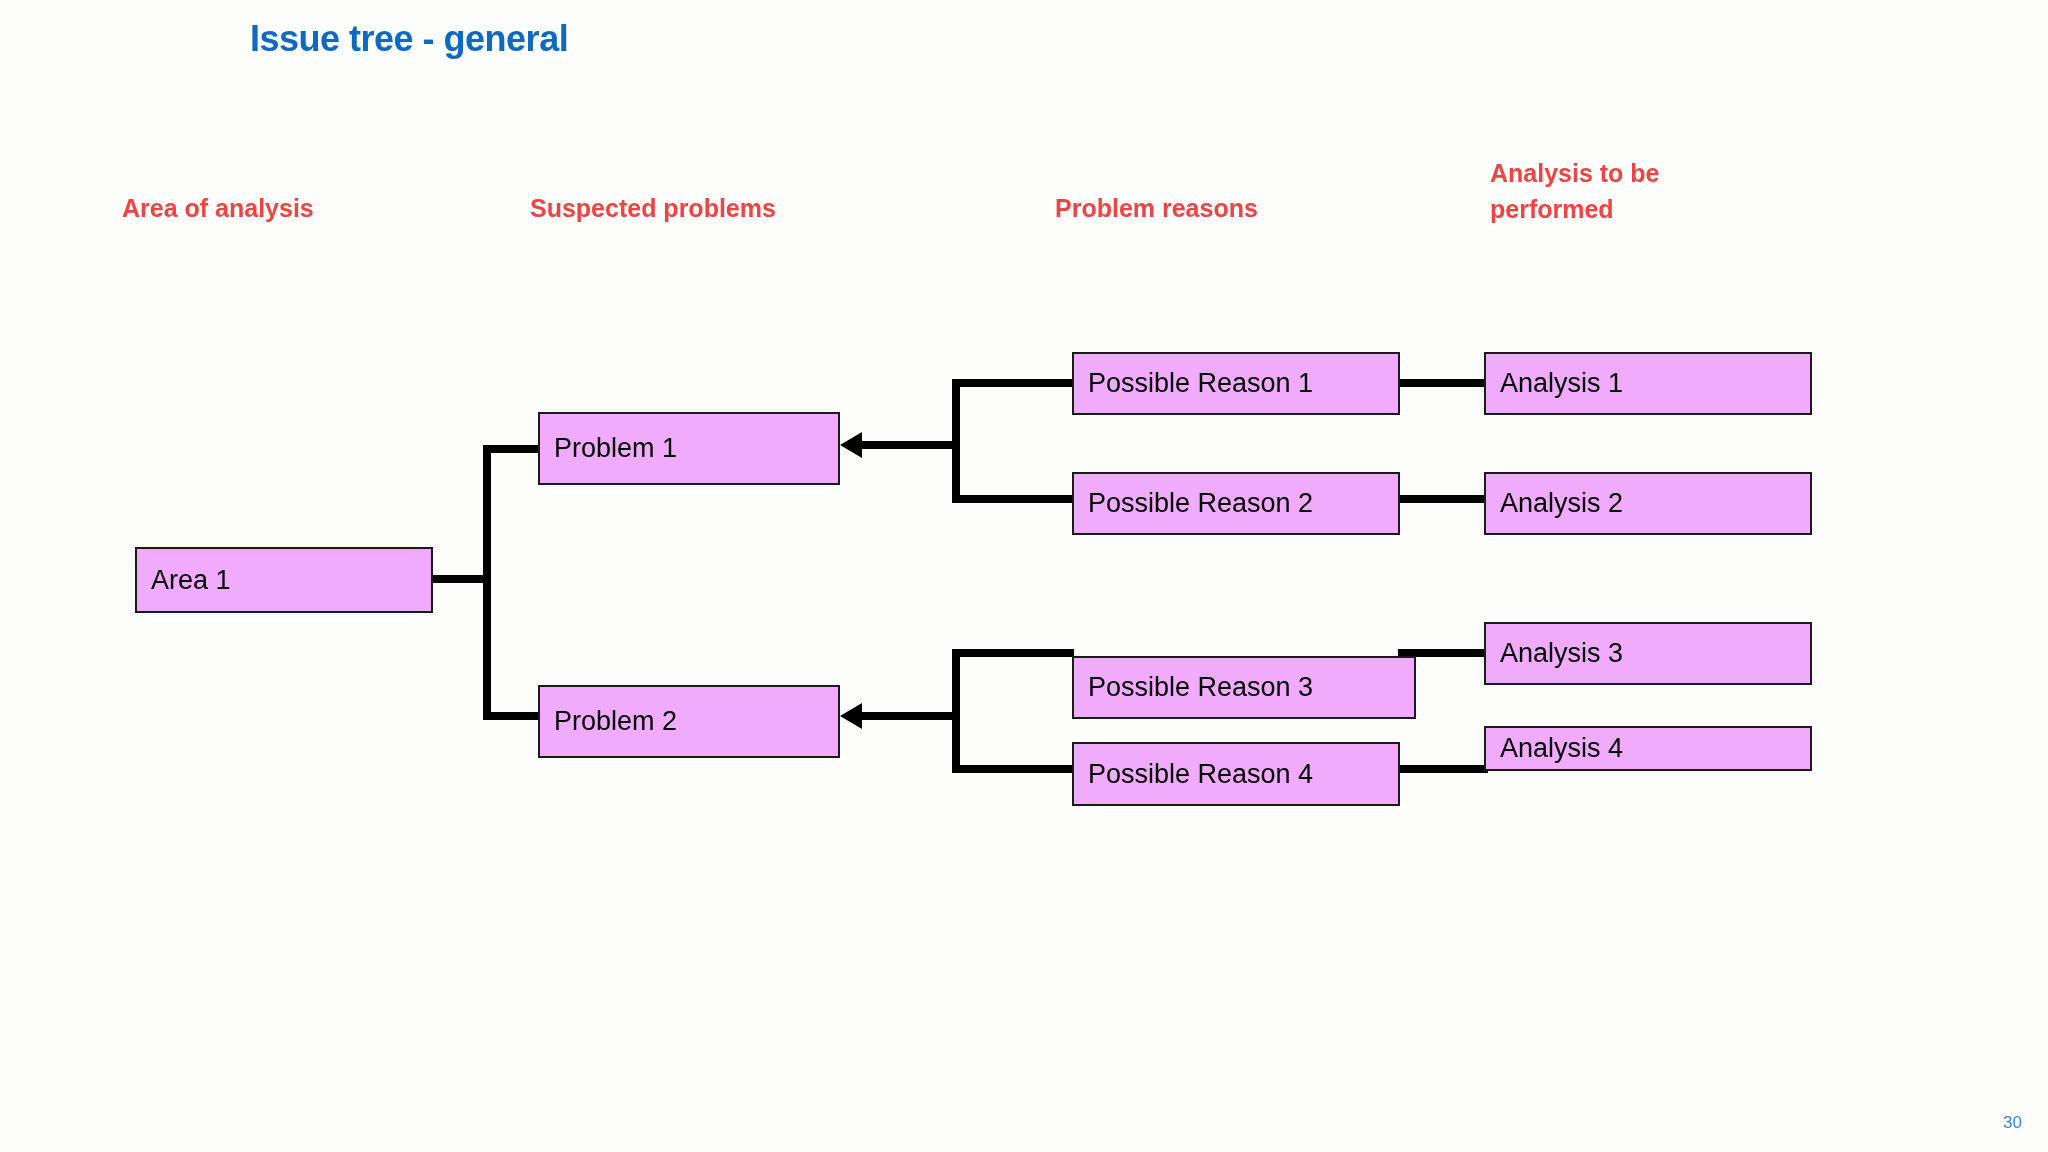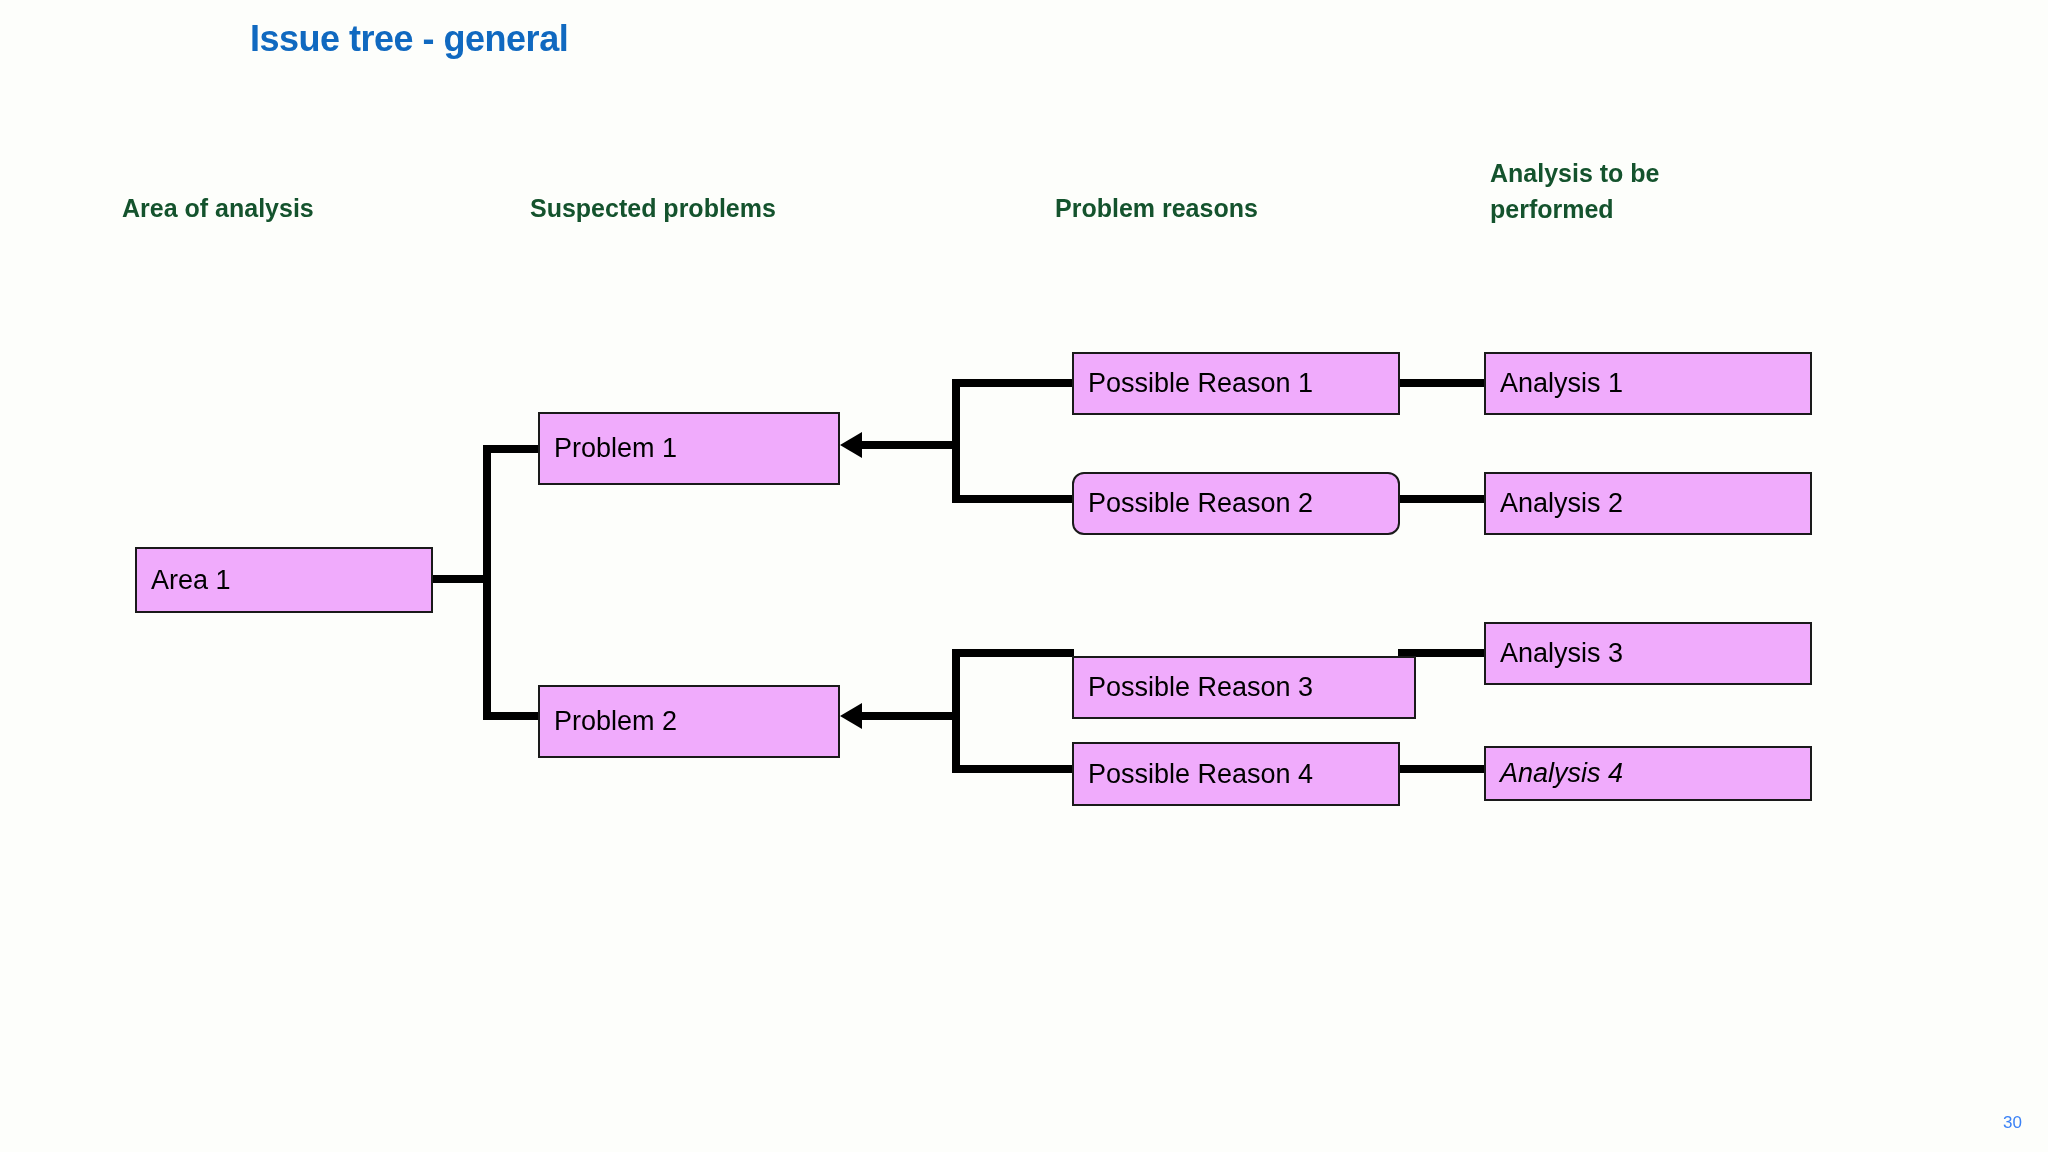--- a/index.html
+++ b/index.html
@@ -82,21 +82,21 @@
     color: #1069c0;
     white-space: nowrap;
     letter-spacing: -0.5px;
   }
 
   
   .col-header {
     position: absolute;
     font-size: 25px;
     font-weight: bold;
-    color: #14532d;
+    color: #ef4444;
     line-height: 1.45;
   }
   #hdr-0 { left: 122px;  top: 190px; }
   #hdr-1 { left: 530px;  top: 190px; }
   #hdr-2 { left: 1055px; top: 190px; }
   #hdr-3 { left: 1490px; top: 155px; width: 260px; }
 
   
   #diagram {
     position: absolute;
@@ -179,26 +179,26 @@
     <div class="connector" style="left:1398px; top:495px; width:90px; height:8px;"></div>
     <div class="connector" style="left:1398px; top:649px; width:90px; height:8px;"></div>
     <div class="connector" style="left:1398px; top:765px; width:90px; height:8px;"></div>
 
     <div class="node" style="left:135px; top:547px; width:298px; height:66px;">Area 1</div>
 
     <div class="node" style="left:538px; top:412px; width:302px; height:73px;">Problem 1</div>
     <div class="node" style="left:538px; top:685px; width:302px; height:73px;">Problem 2</div>
 
     <div class="node" style="left:1072px; top:352px; width:328px; height:63px;">Possible Reason 1</div>
-    <div class="node" style="left:1072px; top:472px; width:328px; height:63px;border-radius:12px;">Possible Reason 2</div>
+    <div class="node" style="left:1072px; top:472px; width:328px; height:63px;">Possible Reason 2</div>
     <div class="node" style="left:1072px; top:656px; width:344px; height:63px;">Possible Reason 3</div>
     <div class="node" style="left:1072px; top:742px; width:328px; height:64px;">Possible Reason 4</div>
 
     <div class="node" style="left:1484px; top:352px; width:328px; height:63px;">Analysis 1</div>
     <div class="node" style="left:1484px; top:472px; width:328px; height:63px;">Analysis 2</div>
     <div class="node" style="left:1484px; top:622px; width:328px; height:63px;">Analysis 3</div>
-    <div class="node" style="left:1484px; top:746px; width:328px; height:55px;font-style:italic;">Analysis 4</div>
+    <div class="node" style="left:1484px; top:726px; width:328px; height:45px;">Analysis 4</div>
 
   </div>
 
   <div id="page-number">30</div>
 
 </div>
 
 </body></html>

